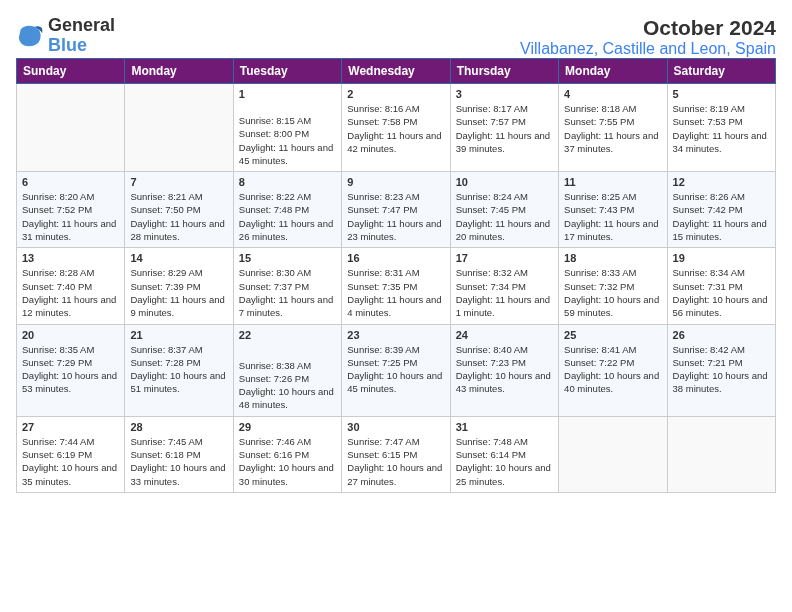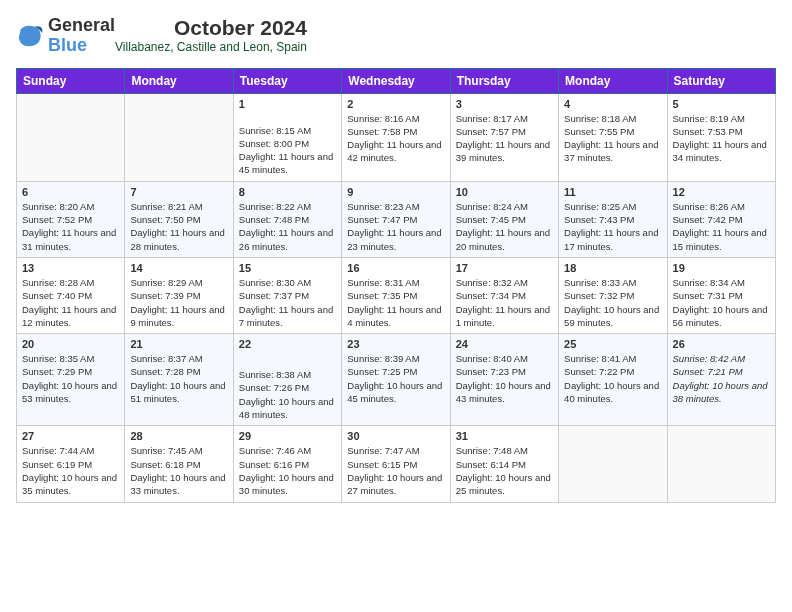--- a/index.html
+++ b/index.html
@@ -5,23 +5,22 @@
     * { box-sizing: border-box; margin: 0; padding: 0; }
     body {
       font-family: Arial, sans-serif;
       background: #fff;
       width: 792px;
       min-height: 612px;
       padding: 16px;
     }
     .header {
       display: flex;
-      justify-content: flex-start;
+      justify-content: space-between;
       align-items: flex-start;
-      margin-bottom: 12px;
     }
     .logo {
       display: flex;
       align-items: center;
       gap: 4px;
     }
     .logo-text {
       font-size: 18px;
       font-weight: bold;
       color: #333;
@@ -33,30 +32,30 @@
     }
     .title-area {
       text-align: right;
     }
     .main-title {
       font-size: 21px;
       font-weight: bold;
       color: #333;
     }
     .subtitle {
-      font-size: 12px;
-      color: #14532d;
+      font-size: 16px;
+      color: #3b82f6;
     }
     .calendar {
       width: 100%;
       border-collapse: collapse;
       border: 1px solid #ccc;
     }
     .calendar th {
-      background: #6d28d9;
+      background: #701a75;
       color: #fff;
       font-size: 12px;
       font-weight: bold;
       padding: 5px 6px;
       text-align: left;
       border: 1px solid #2e6aa0;
     }
     .calendar td {
       vertical-align: top;
       border: 1px solid #ccc;
@@ -275,21 +274,21 @@
 Daylight: 10 hours and 43 minutes.</div>
         </td>
         <td>
           <span class="day-num">25</span>
           <div class="day-info" style="white-space: pre-line;">Sunrise: 8:41 AM
 Sunset: 7:22 PM
 Daylight: 10 hours and 40 minutes.</div>
         </td>
         <td>
           <span class="day-num">26</span>
-          <div class="day-info" style="white-space: pre-line; font-style: italic;">Sunrise: 8:42 AM
+          <div class="day-info" style="white-space: pre-line;">Sunrise: 8:42 AM
 Sunset: 7:21 PM
 Daylight: 10 hours and 38 minutes.</div>
         </td>
       </tr>
       <tr>
         <td>
           <span class="day-num">27</span>
           <div class="day-info" style="white-space: pre-line;">Sunrise: 7:44 AM
 Sunset: 6:19 PM
 Daylight: 10 hours and 35 minutes.</div>

